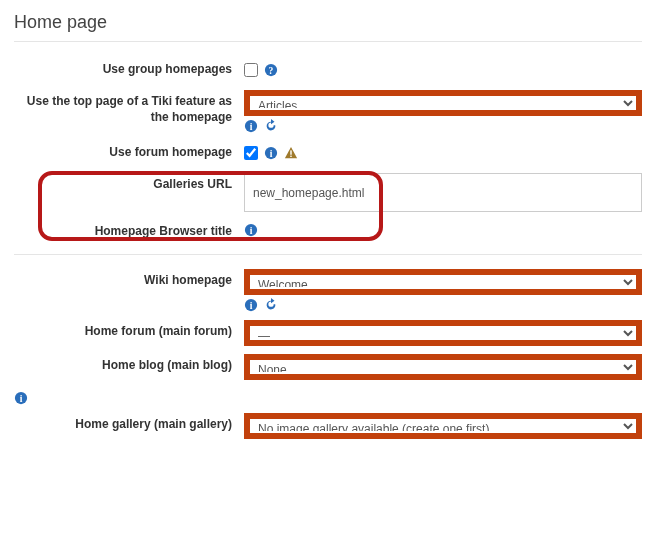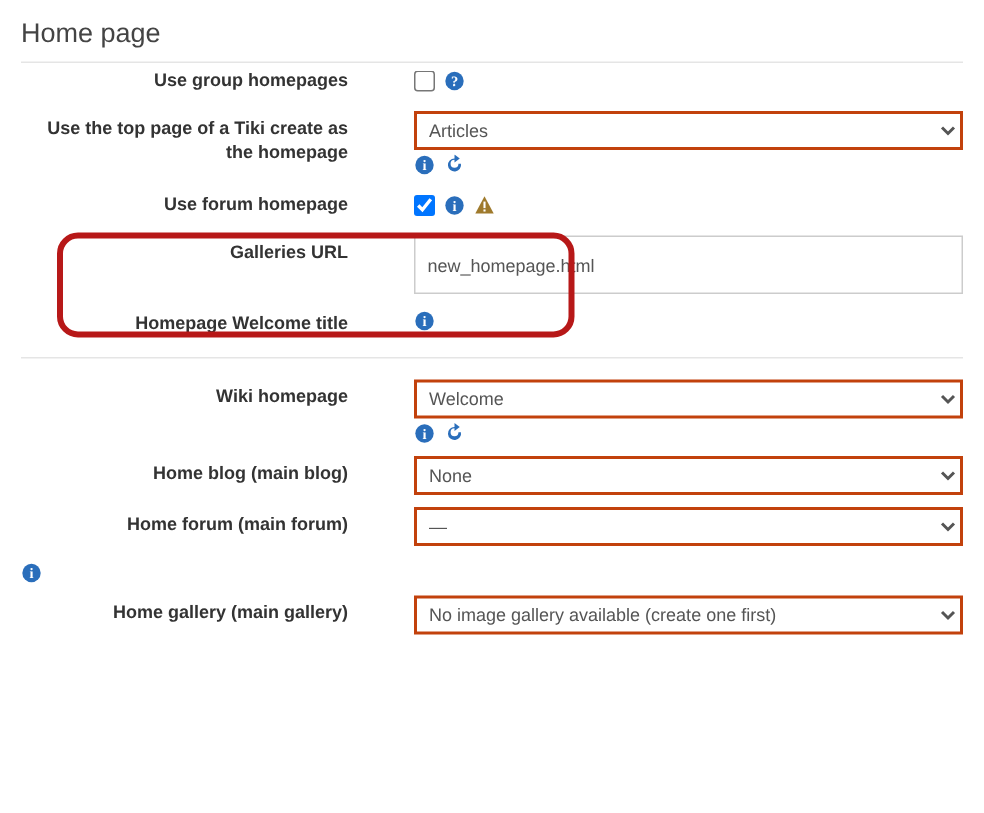--- a/index.html
+++ b/index.html
@@ -11,26 +11,26 @@
     color: #333;
     background: #fff;
     width: 656px;
   }
   .page-title {
     font-size: 18px;
     font-weight: 400;
     color: #444;
     padding: 4px 0 8px 0;
     border-bottom: 1px solid #e5e5e5;
+    margin-bottom: 16px;
   }
   .form-row {
     display: flex;
     align-items: flex-start;
     margin-bottom: 8px;
-    gap: 32px;
   }
   .label-col {
     width: 230px;
     text-align: right;
     font-weight: bold;
     color: #333;
     padding-top: 4px;
     padding-right: 12px;
     line-height: 1.3;
   }
@@ -47,21 +47,21 @@
   }
   .hint-line {
     display: flex;
     align-items: center;
     gap: 6px;
     margin-top: 3px;
   }
   select.form-select {
     width: 100%;
     height: 26px;
-    border: 2px solid #c2410c;
+    border: 6px solid #c2410c;
     background: #fff;
     font-size: 12px;
     padding: 2px 4px;
     color: #555;
   }
   input.form-input {
     width: 100%;
     height: 39px;
     border: 1px solid #ccc;
     background: #fff;
@@ -111,21 +111,21 @@
           <svg width="14" height="14" viewBox="0 0 16 16">
               <circle cx="8" cy="8" r="7" fill="#2a6ebb"></circle>
               <text x="8" y="12" text-anchor="middle" font-size="11" font-weight="bold" fill="#fff" font-family="Georgia,serif">?</text>
             </svg>
         </span>
       </div>
     </div>
   </div>
 
   <div class="form-row">
-    <div class="label-col">Use the top page of a Tiki create as the homepage</div>
+    <div class="label-col">Use the top page of a Tiki feature as the homepage</div>
     <div class="control-col">
       <div class="control-line">
         <select class="form-select">
           <option>Articles</option>
         </select>
       </div>
       <div class="hint-line">
         <span class="ico">
           <svg width="14" height="14" viewBox="0 0 16 16">
               <circle cx="8" cy="8" r="7" fill="#2a6ebb"></circle>
@@ -166,21 +166,21 @@
   <div class="form-row">
     <div class="label-col">Galleries URL</div>
     <div class="control-col">
       <div class="control-line">
         <input type="text" class="form-input" value="new_homepage.html" style="">
       </div>
     </div>
   </div>
 
   <div class="form-row">
-    <div class="label-col">Homepage Welcome title</div>
+    <div class="label-col">Homepage Browser title</div>
     <div class="control-col">
       <div class="hint-line">
         <span class="ico">
           <svg width="14" height="14" viewBox="0 0 16 16">
               <circle cx="8" cy="8" r="7" fill="#2a6ebb"></circle>
               <text x="8" y="12" text-anchor="middle" font-size="11" font-weight="bold" fill="#fff" font-family="Georgia,serif">i</text>
             </svg>
         </span>
       </div>
     </div>
@@ -206,42 +206,42 @@
         <span class="ico">
           <svg width="14" height="14" viewBox="0 0 16 16">
               <path d="M8 3a5 5 0 1 0 4.9 4H11a3 3 0 1 1-3-3v2l4-3-4-3v2z" fill="#2a6ebb"></path>
             </svg>
         </span>
       </div>
     </div>
   </div>
 
   <div class="form-row">
+    <div class="label-col">Home forum (main forum)</div>
+    <div class="control-col">
+      <div class="control-line">
+        <select class="form-select">
+          <option>—</option>
+        </select>
+      </div>
+    </div>
+  </div>
+
+  <div class="form-row">
     <div class="label-col">Home blog (main blog)</div>
     <div class="control-col">
       <div class="control-line">
         <select class="form-select">
           <option>None</option>
         </select>
       </div>
     </div>
   </div>
 
   <div class="form-row">
-    <div class="label-col">Home forum (main forum)</div>
-    <div class="control-col">
-      <div class="control-line">
-        <select class="form-select">
-          <option>—</option>
-        </select>
-      </div>
-    </div>
-  </div>
-
-  <div class="form-row">
     <div class="control-col">
       <div class="hint-line">
         <span class="ico">
           <svg width="14" height="14" viewBox="0 0 16 16">
               <circle cx="8" cy="8" r="7" fill="#2a6ebb"></circle>
               <text x="8" y="12" text-anchor="middle" font-size="11" font-weight="bold" fill="#fff" font-family="Georgia,serif">i</text>
             </svg>
         </span>
       </div>
     </div>

